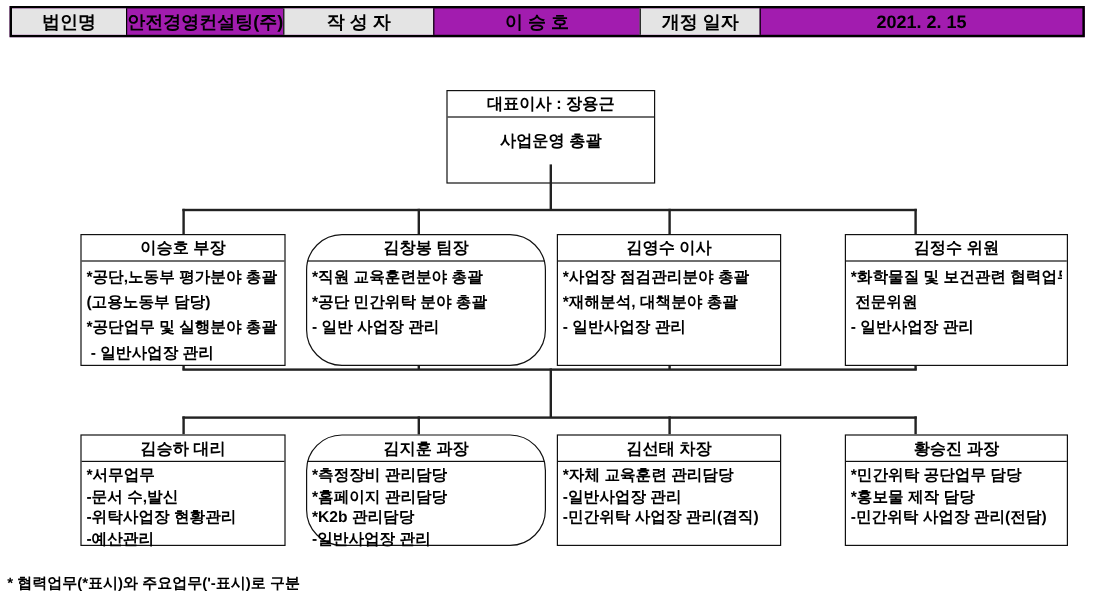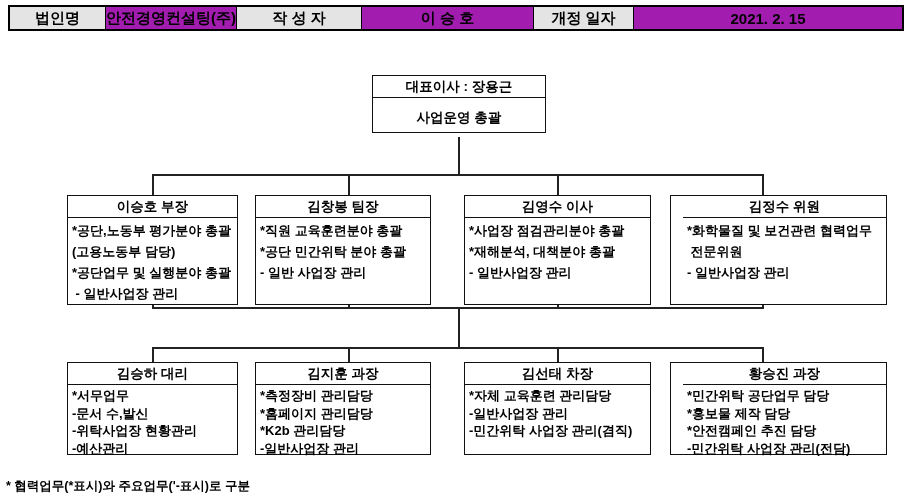--- a/index.html
+++ b/index.html
@@ -30,33 +30,33 @@
   .obox .title{
     height:21px;line-height:21px;text-align:center;
     font-size:13.5px;font-weight:bold;border-bottom:1.6px solid #111;
     white-space:nowrap;overflow:hidden;
   }
   .obox .body{padding:2px 4px 0 4px;}
   .obox .duty{
     font-size:13px;font-weight:bold;white-space:pre;
     overflow:hidden;
   }
-  .rootbox{left:372px;top:75px;width:174px;height:58px;}
+  .rootbox{left:372px;top:75px;width:174px;height:78px;}
   .rootbox .rootbody{
     height:39px;display:flex;align-items:center;justify-content:center;
     font-size:13.5px;font-weight:bold;
   }
   .row2box{top:195px;height:110px;}
   .row2box .duty{line-height:21px;}
   .row3box{top:362px;height:93px;}
   .row3box .duty{line-height:17.5px;}
   .p1{left:67px;width:171px;}
-  .p2{left:255px;width:176px;}
+  .p2{left:255px;width:200px;border-radius:30px;}
   .p3{left:464px;width:187px;}
-  .p4{left:670px;width:217px;padding-left:12px;}
+  .p4{left:704px;width:186px;}
   
   .vline,.hline{position:absolute;background:#222;}
   .vline{width:1.6px;}
   .hline{height:1.6px;}
   .v-root{left:458px;top:137px;height:38px;}
   .bus0{left:152px;top:174px;width:612px;}
   .d0-1{left:152px;top:174px;height:21px;}
   .d0-2{left:348px;top:174px;height:21px;}
   .d0-3{left:557px;top:174px;height:21px;}
   .d0-4{left:762px;top:174px;height:21px;}
@@ -174,21 +174,20 @@
           <div class="duty">*자체 교육훈련 관리담당</div>
           <div class="duty">-일반사업장 관리</div>
           <div class="duty">-민간위탁 사업장 관리(겸직)</div>
         </div>
       </div>
       <div class="obox row3box p4">
         <div class="title">황승진 과장</div>
         <div class="body">
           <div class="duty">*민간위탁 공단업무 담당</div>
           <div class="duty">*홍보물 제작 담당</div>
-          <div class="duty">*안전캠페인 추진 담당</div>
           <div class="duty">-민간위탁 사업장 관리(전담)</div>
         </div>
       </div>
     </div>
 
   <div class="footnote">* 협력업무(*표시)와 주요업무('-표시)로 구분</div>
 
 </div>
 
 </body></html>

